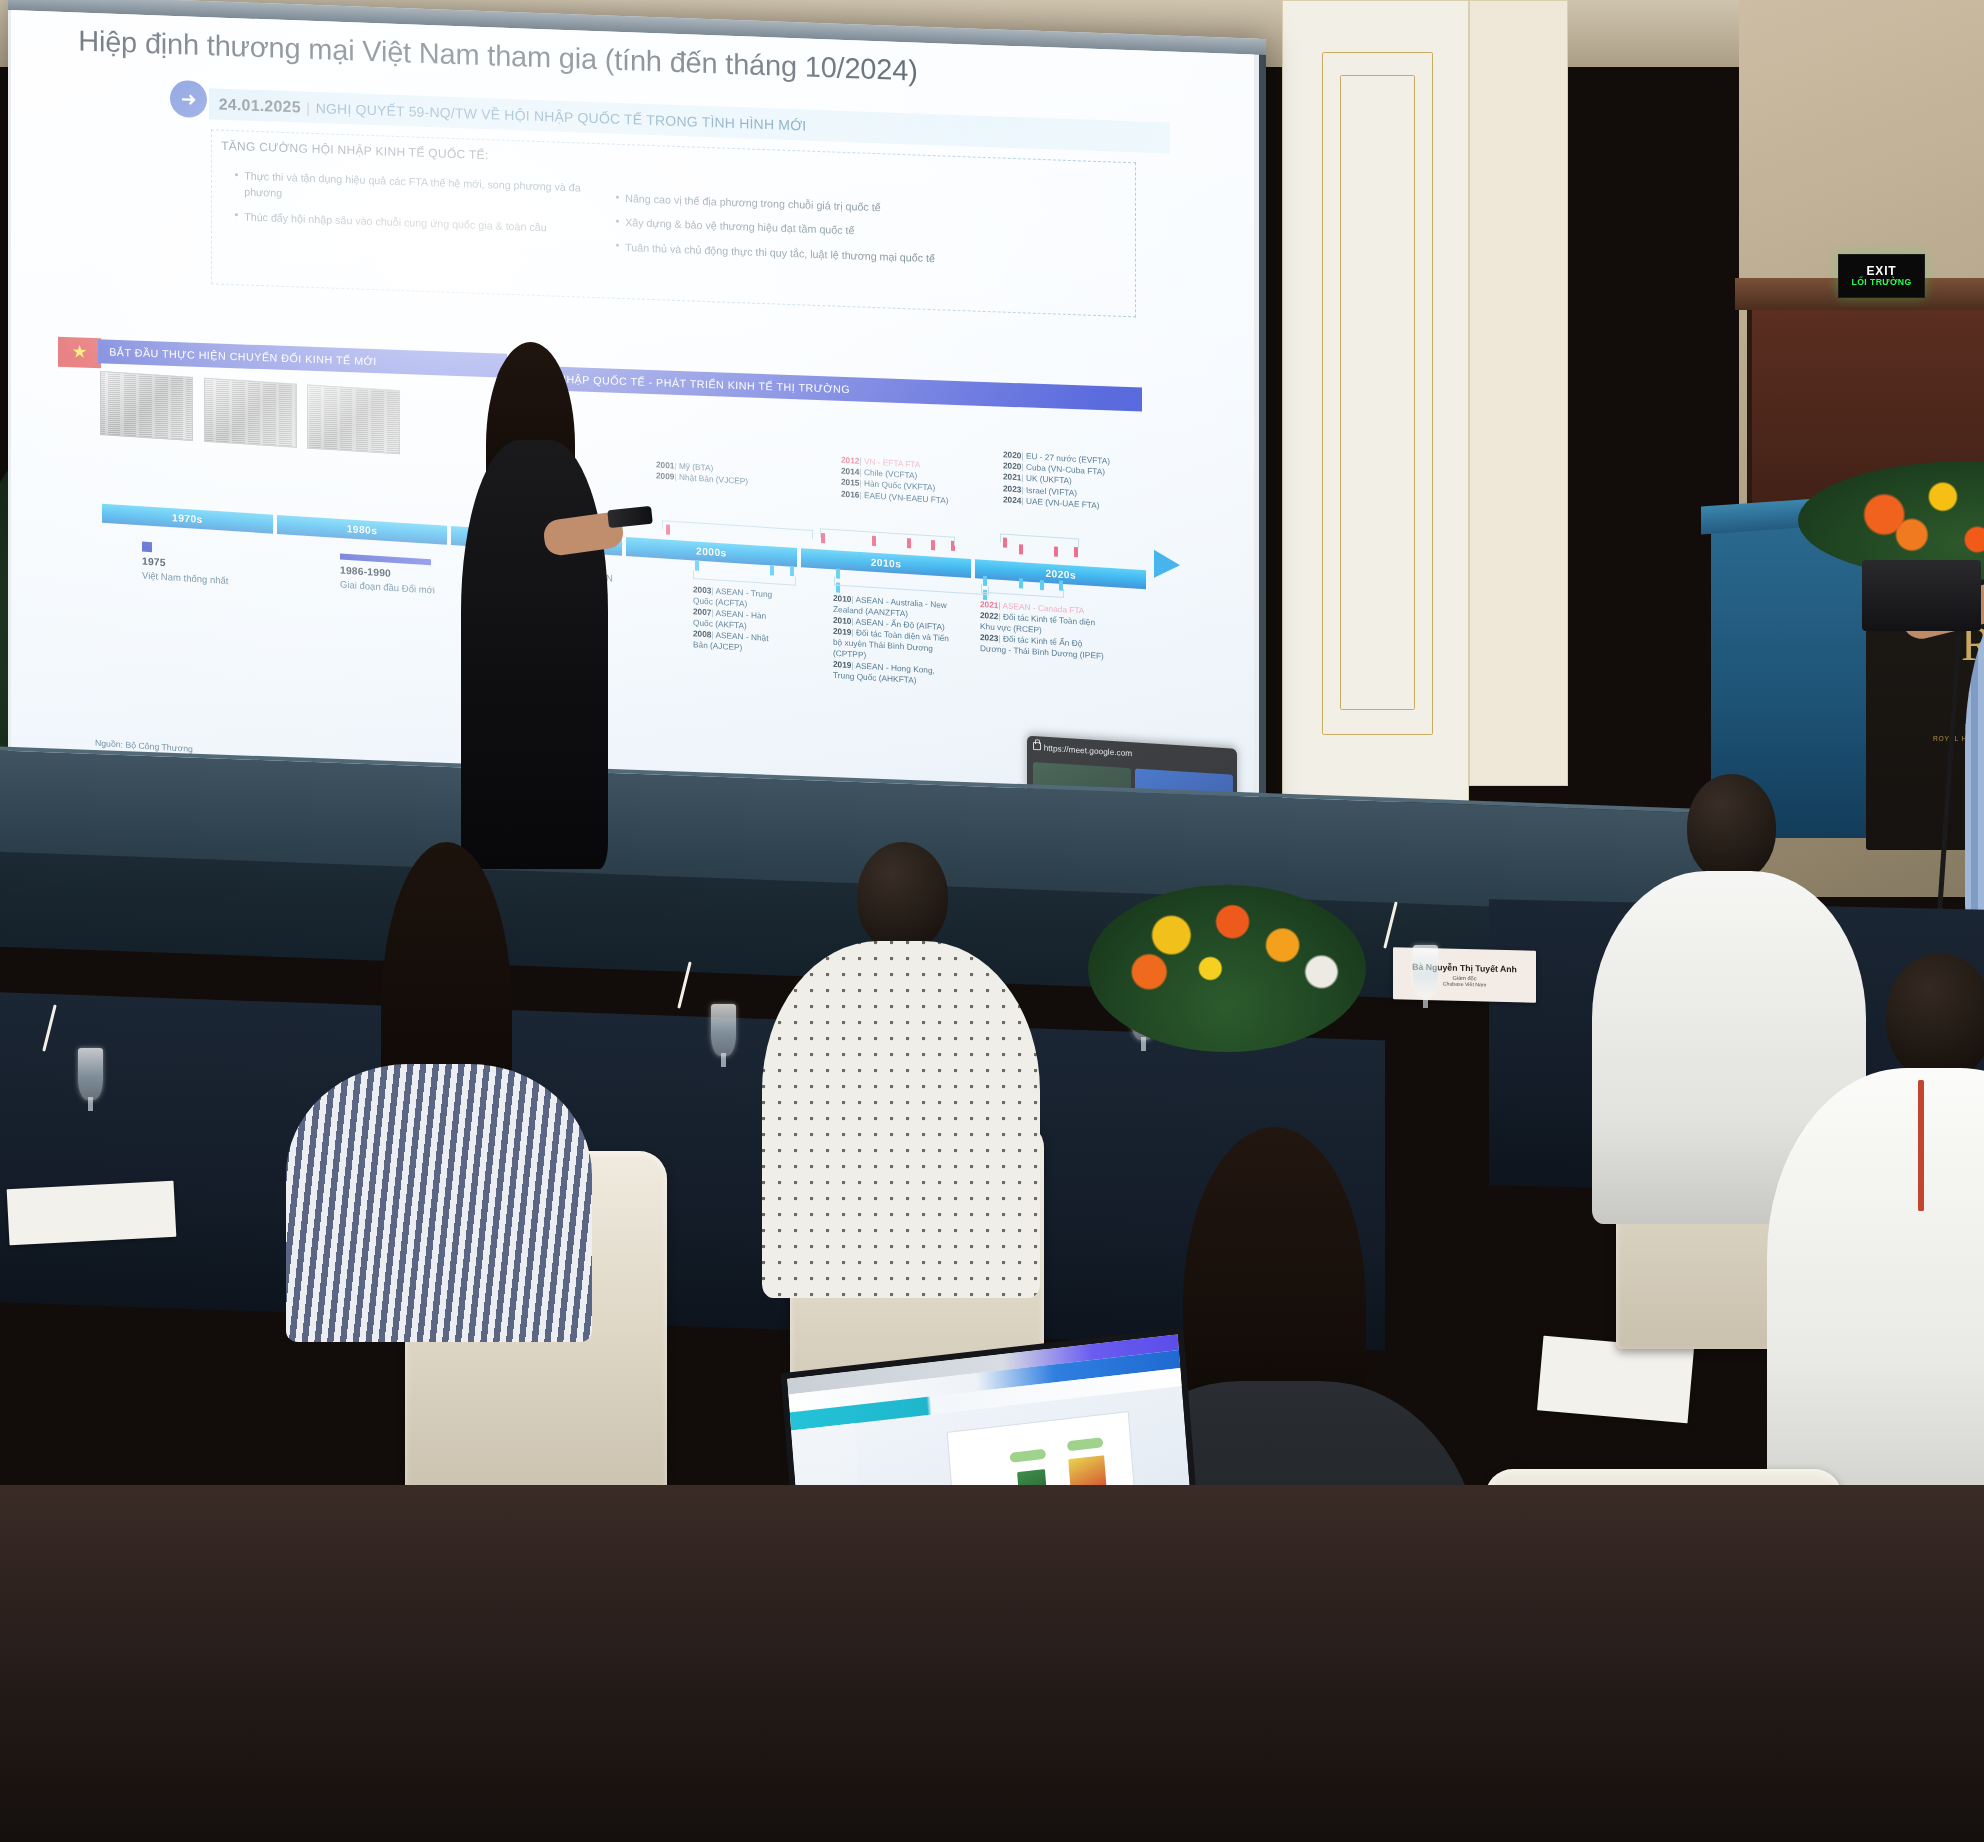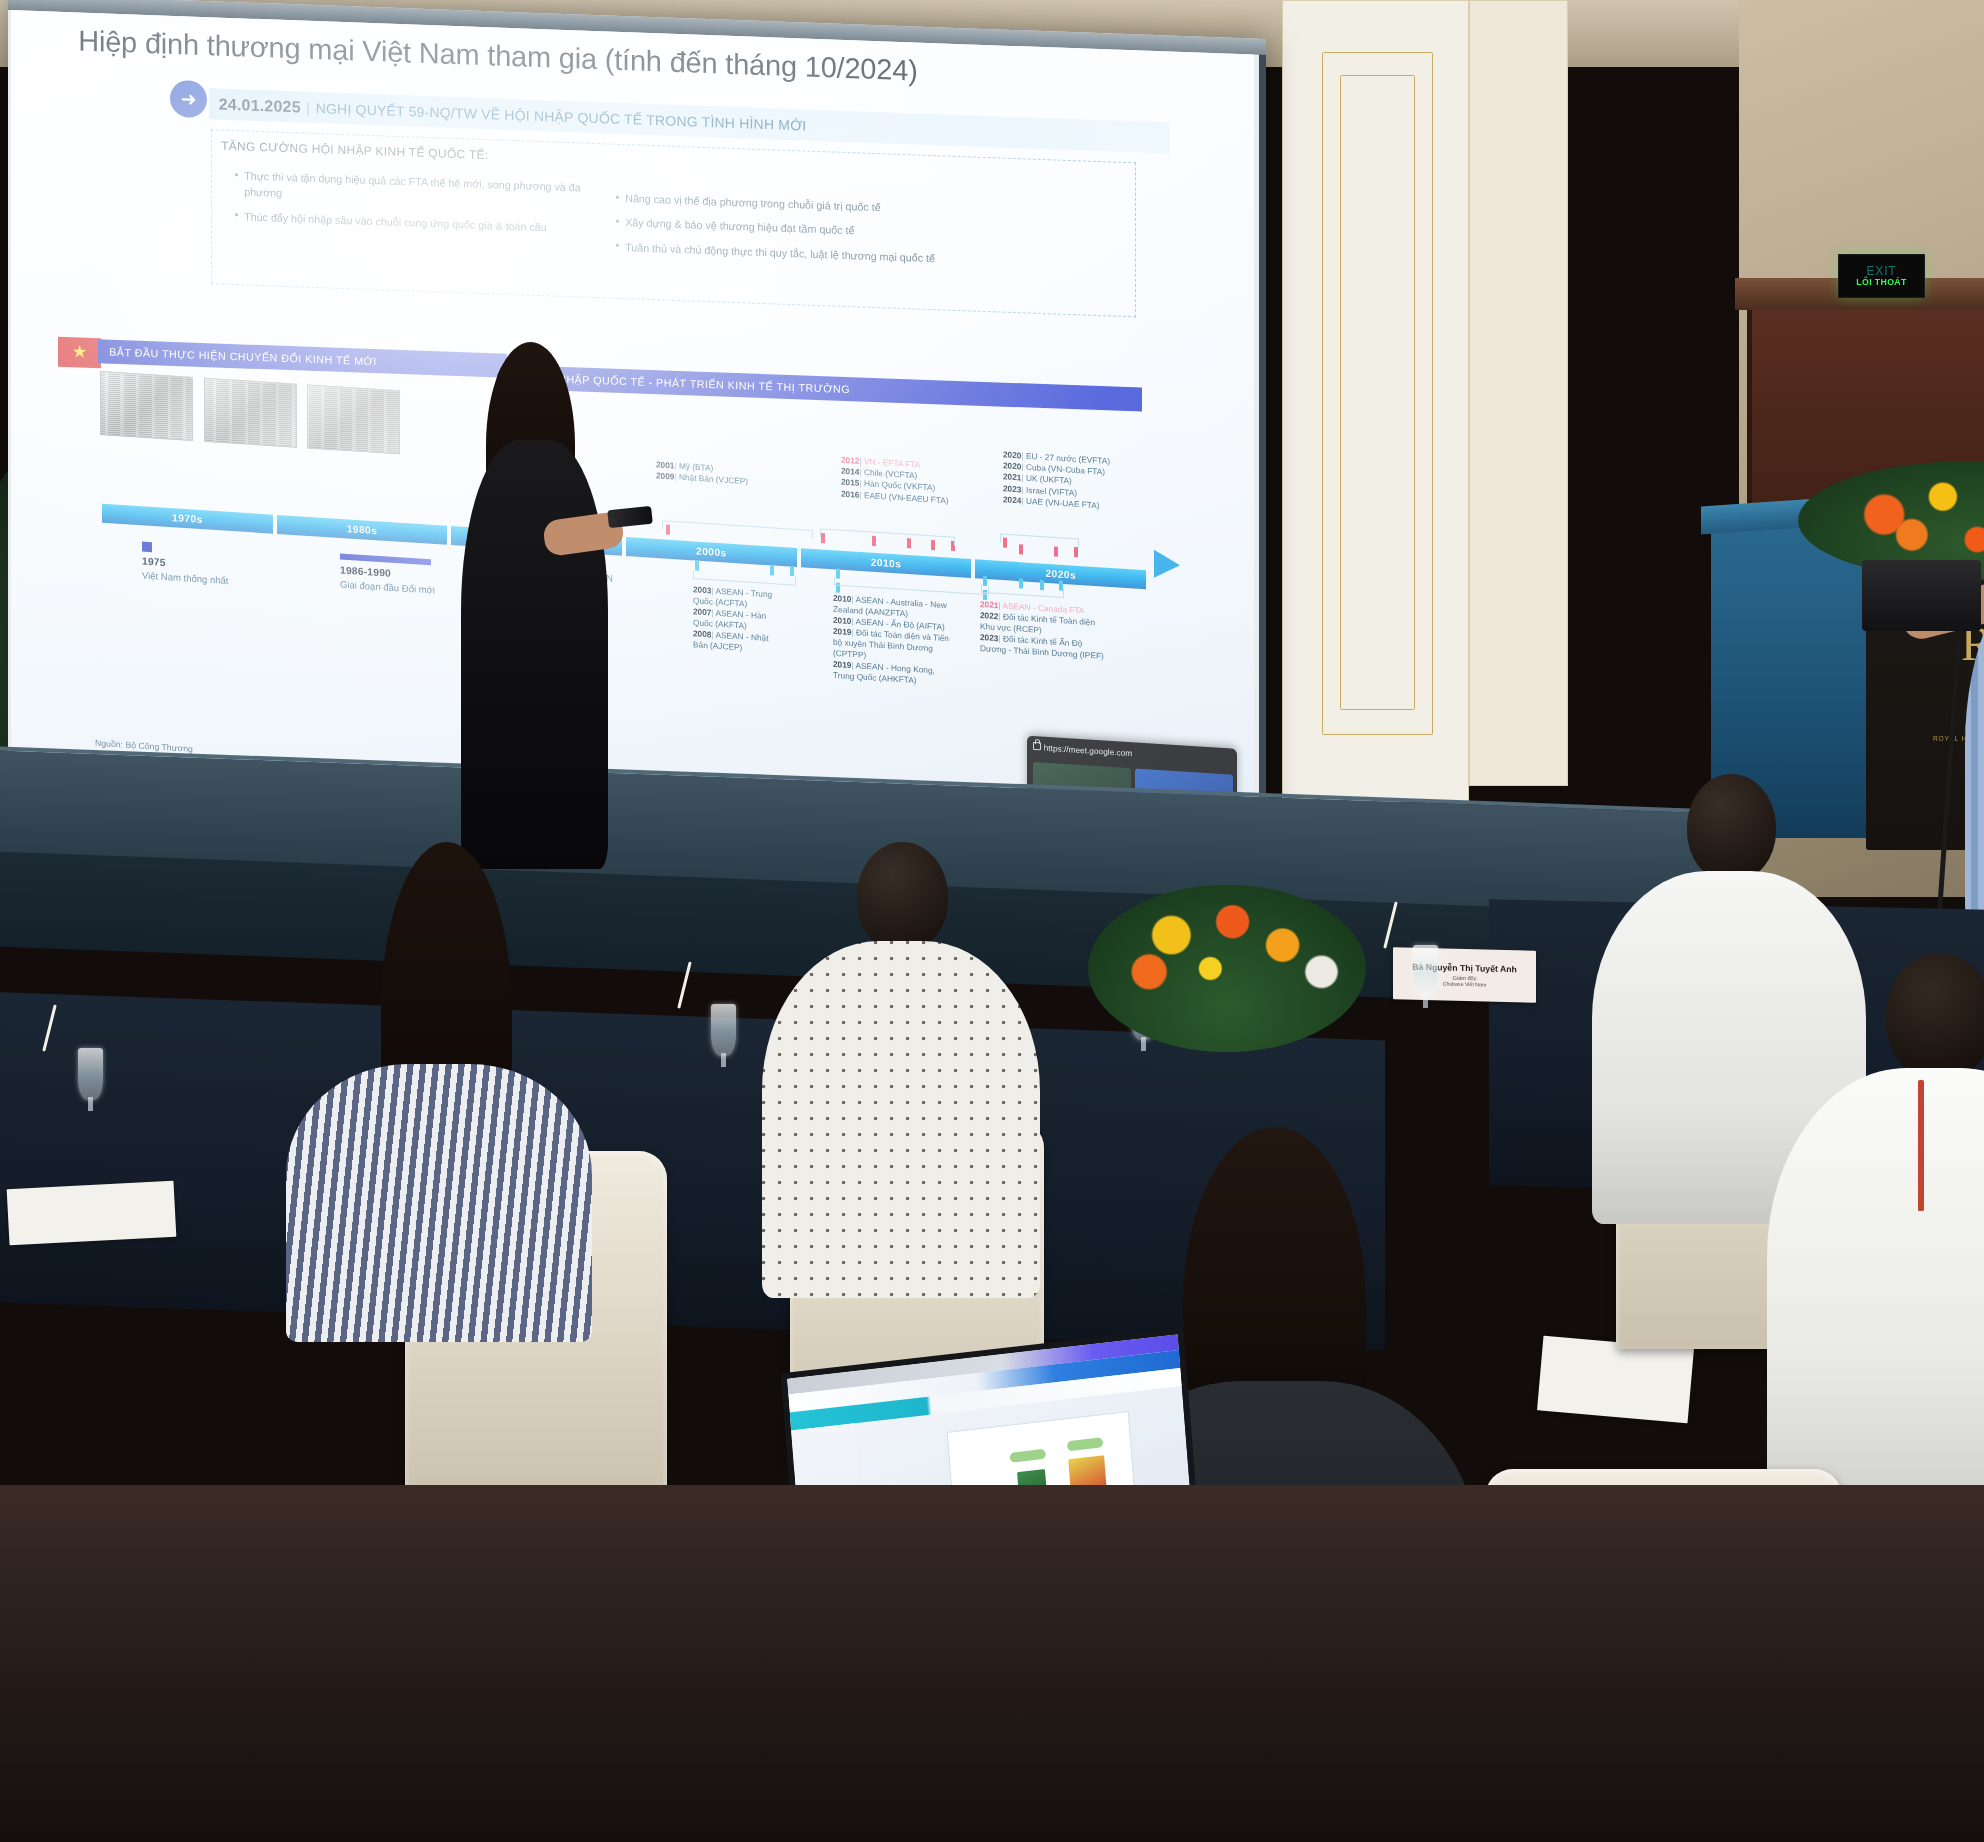--- a/index.html
+++ b/index.html
@@ -281,21 +281,21 @@
   }
   .podium-name {
     position: absolute; left: 50%; transform: translateX(-50%);
     color: #b09247; font-size: 6.7px; letter-spacing: 0.8px; white-space: nowrap;
   }
   .exit-sign {
     position: absolute; background: #0a0a0a; border: 1.2px solid #1c1c1c;
     display: flex; flex-direction: column; align-items: center; justify-content: center;
     box-shadow: 0 0 11px rgba(40,255,90,0.3);
   }
-  .exit-sign .e1 { color: #0f766e; font-size: 12px; font-weight: 400; letter-spacing: 0.8px; line-height: 1; }
+  .exit-sign .e1 { color: #ffffff; font-size: 12px; font-weight: 700; letter-spacing: 0.8px; line-height: 1; }
   .exit-sign .e2 { color: #2dff4e; font-size: 8.7px; font-weight: 700; letter-spacing: 0.4px; line-height: 1; margin-top: 1.6px; }
   .plant {
     position: absolute;
     background: radial-gradient(ellipse at 50% 60%, #2b4a2c 0%, #1d3520 55%, #122314 100%);
     border-radius: 46% 46% 30% 30%;
   }
   .tripod-leg {
     position: absolute; width: 4.8px; background: #1a1a1a;
   }
   .laptop-screen {
@@ -342,21 +342,21 @@
   <div class="wall-panel" style="left:1282px;top:0px;width:187px;height:802px;"></div>
   <div class="panel-deco" style="left:1322px;top:52px;width:111px;height:683px;"></div>
   <div class="panel-deco" style="left:1340px;top:75px;width:75px;height:635px;border-width:0.8px;"></div>
   <div class="wall-panel" style="left:1469px;top:0px;width:99px;height:786px;background:#efe8d8;"></div>
 
   <div style="position:absolute;left:1747px;top:302px;width:254px;height:468px;background:linear-gradient(180deg,#5b2f21 0%,#3c1d14 55%,#26120c 100%);border:5.6px solid #2b1a12;border-radius:1.6px;"></div>
   <div style="position:absolute;left:1735px;top:278px;width:278px;height:32px;background:linear-gradient(180deg,#7a5038,#4a2d1e);"></div>
 
   <div class="exit-sign" style="left:1838px;top:254px;width:87px;height:44px;">
     <div class="e1">EXIT</div>
-    <div class="e2">LỐI THOÁT</div>
+    <div class="e2">LỐI TRƯỜNG</div>
   </div>
 
   <div class="plant" style="left:-24px;top:453px;width:131px;height:318px;"></div>
 
   <div class="screen-frame">
     <div class="screen-bezel-top"></div>
     <div class="screen-inner">
 
       <div class="slide-title">Hiệp định thương mại Việt Nam tham gia (tính đến tháng 10/2024)</div>
 

